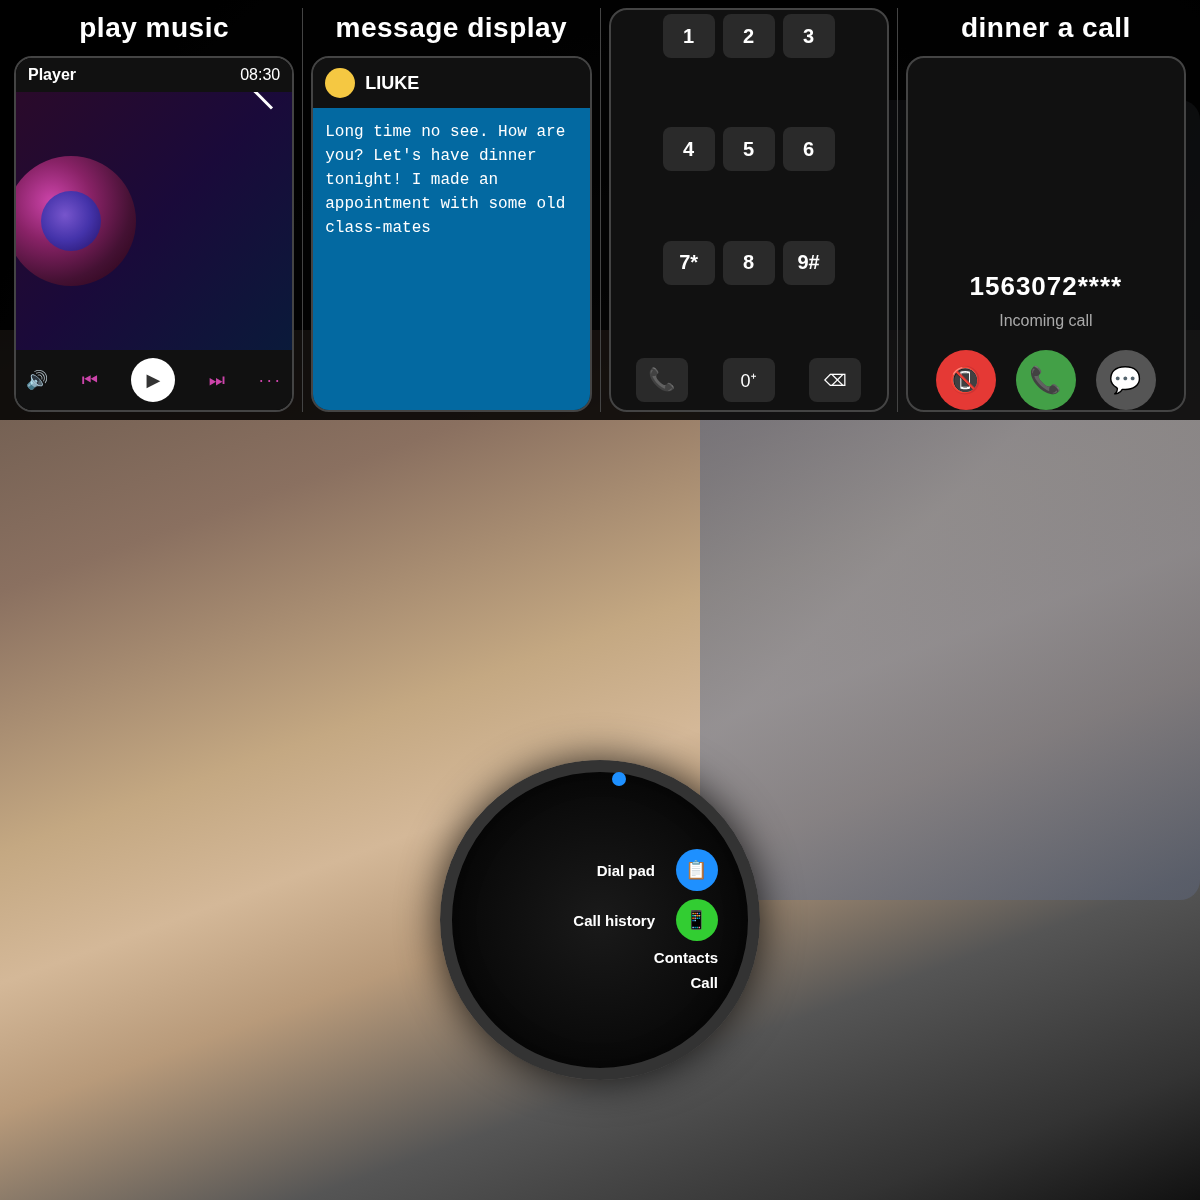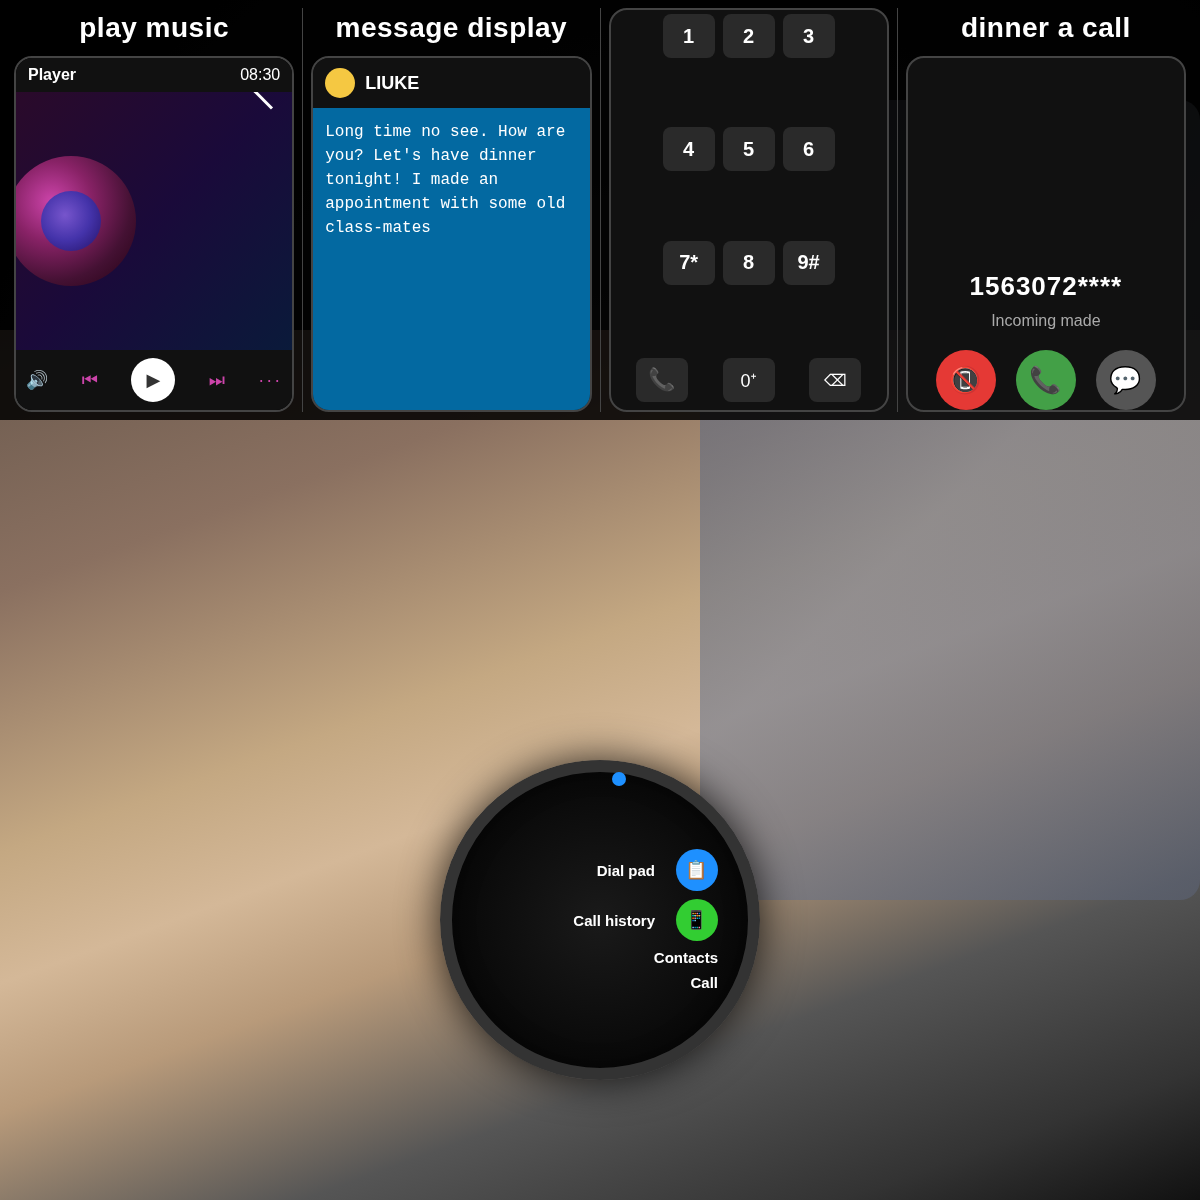--- a/index.html
+++ b/index.html
@@ -512,21 +512,21 @@
       </div>
     </div>
   </div>
 
   <div class="panel-divider"></div>
 
   <div class="panel-section">
     <div class="panel-label">dinner a call</div>
     <div class="panel-screen answer-screen">
       <div class="incoming-number">1563072****</div>
-      <div class="incoming-label">Incoming made</div>
+      <div class="incoming-label">Incoming call</div>
       <div class="call-action-buttons">
         <button class="call-action-btn btn-decline">📵</button>
         <button class="call-action-btn btn-accept">📞</button>
         <button class="call-action-btn btn-message">💬</button>
       </div>
     </div>
   </div>
 
 </div>
 

